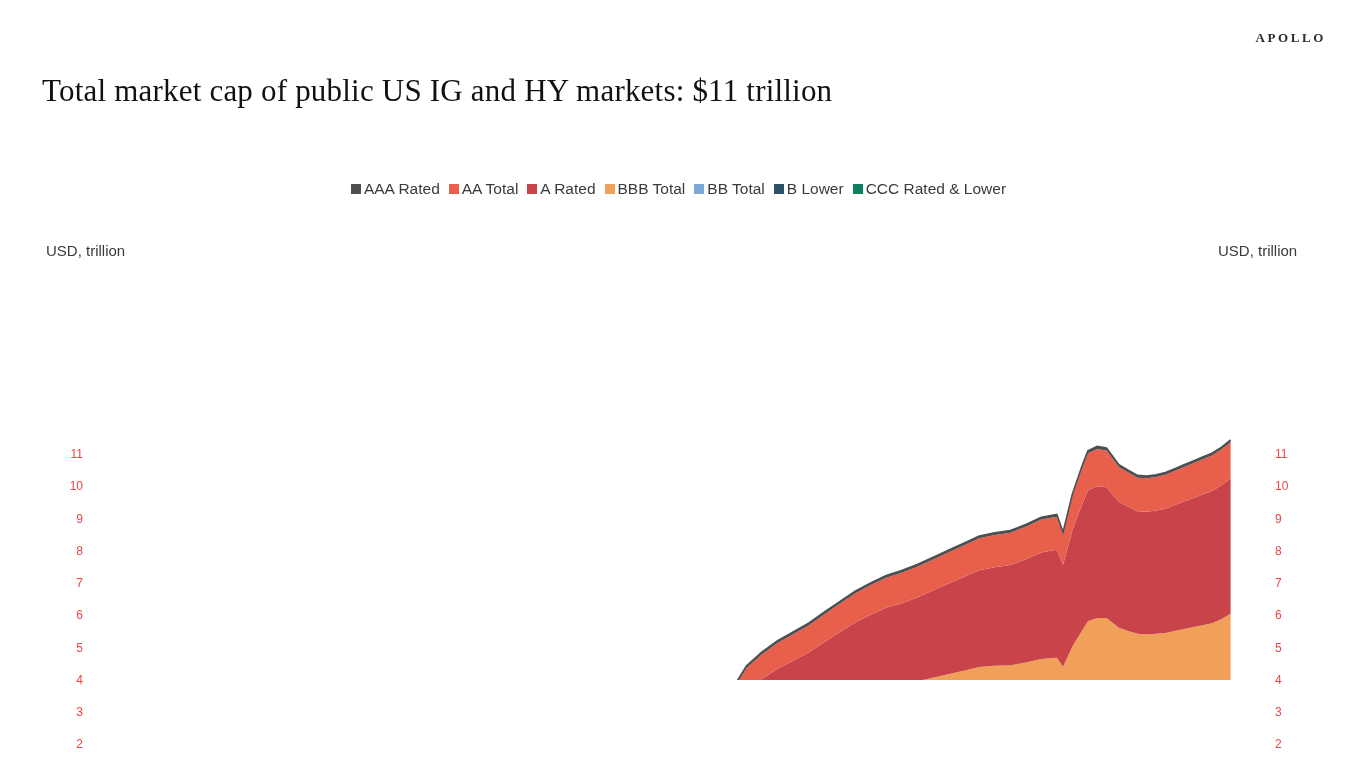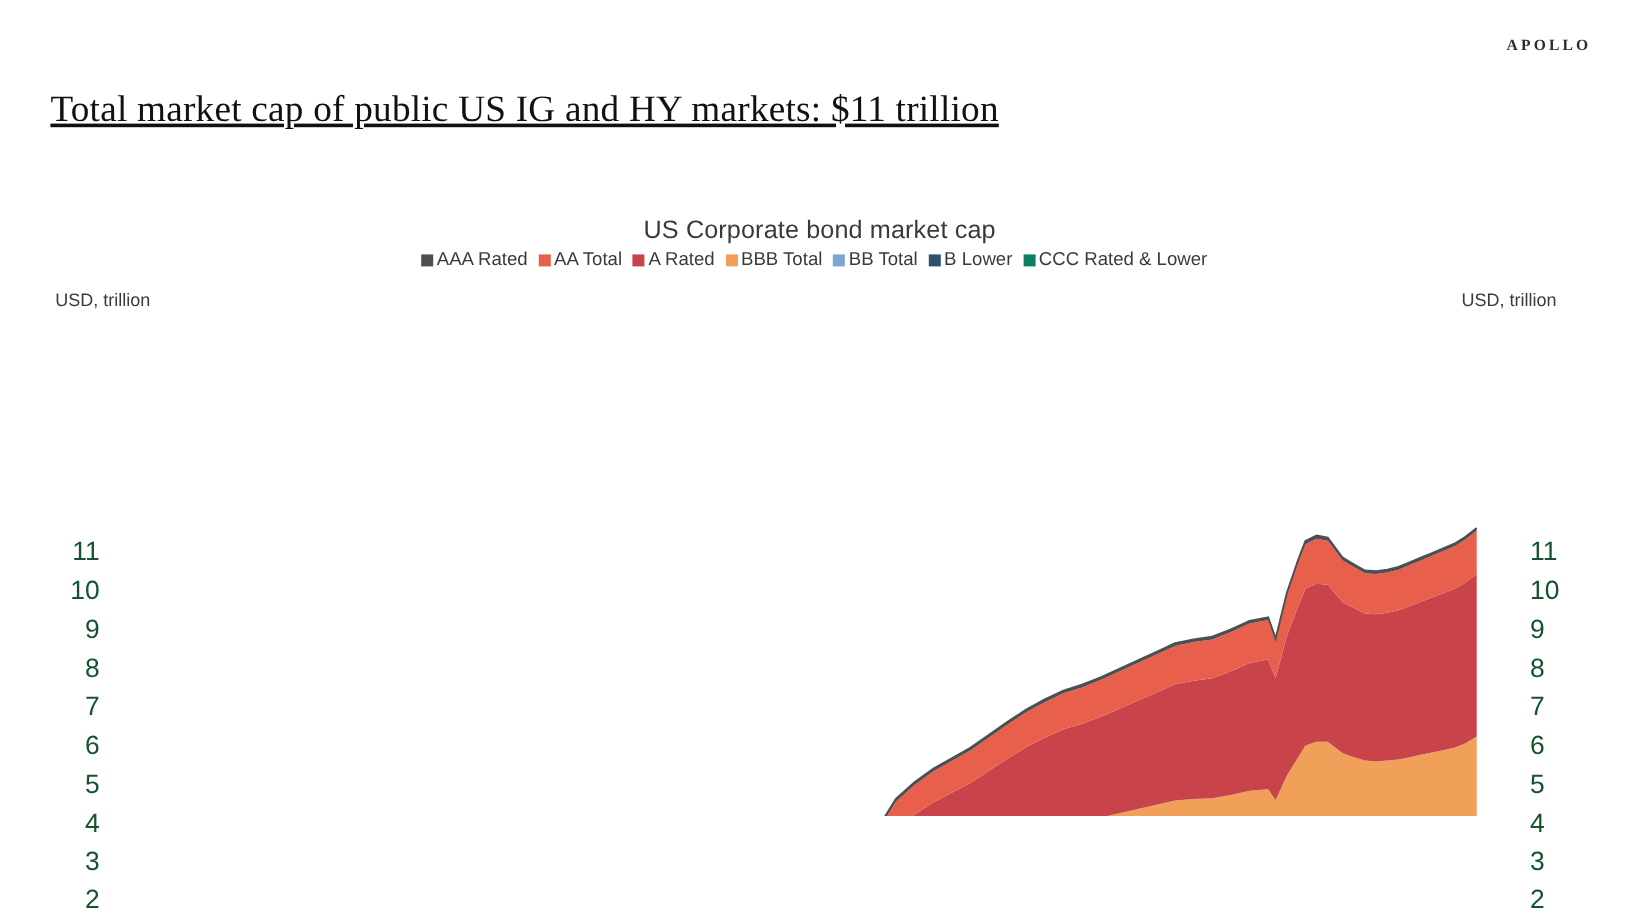--- a/index.html
+++ b/index.html
@@ -29,21 +29,20 @@
   #slide-title {
     position: absolute;
     top: 52px;
     left: 42px;
     font-family: "Liberation Serif", serif;
     font-size: 31px;
     font-weight: 400;
     color: #111111;
     letter-spacing: 0.2px;
     white-space: nowrap;
-    text-decoration: underline;
   }
   #chart-block {
     position: absolute;
     left: 0;
     top: 180px;
     width: 1366px;
     height: 500px;
   }
   #chart-title {
     text-align: center;
@@ -85,38 +84,37 @@
   #y-caption-right { left: 1218px; top: 62px; }
   #plot-wrap {
     position: absolute;
     left: 0;
     top: 0;
     width: 1184px;
     height: 500px;
   }
   .tick-label {
     position: absolute;
-    font-size: 22px;
-    color: #14532d;
+    font-size: 12px;
+    color: #ef4444;
     text-align: right;
     white-space: nowrap;
   }
   .ytick-left { width: 26px; text-align: right; }
   .ytick-right { width: 26px; text-align: left; }
 </style>
 </head>
 <body>
 
 <div id="brand-logo">APOLLO</div>
 
 <h1 id="slide-title">Total market cap of public US IG and HY markets: $11 trillion</h1>
 
 <div id="chart-block">
 
-  <div id="chart-title">US Corporate bond market cap</div>
 
   <div id="chart-legend">
       <span class="legend-item">
         <span class="legend-swatch" style="background: rgb(77, 79, 80);"></span>
         <span>AAA Rated</span>
       </span>
       <span class="legend-item">
         <span class="legend-swatch" style="background: rgb(232, 96, 76);"></span>
         <span>AA Total</span>
       </span>

